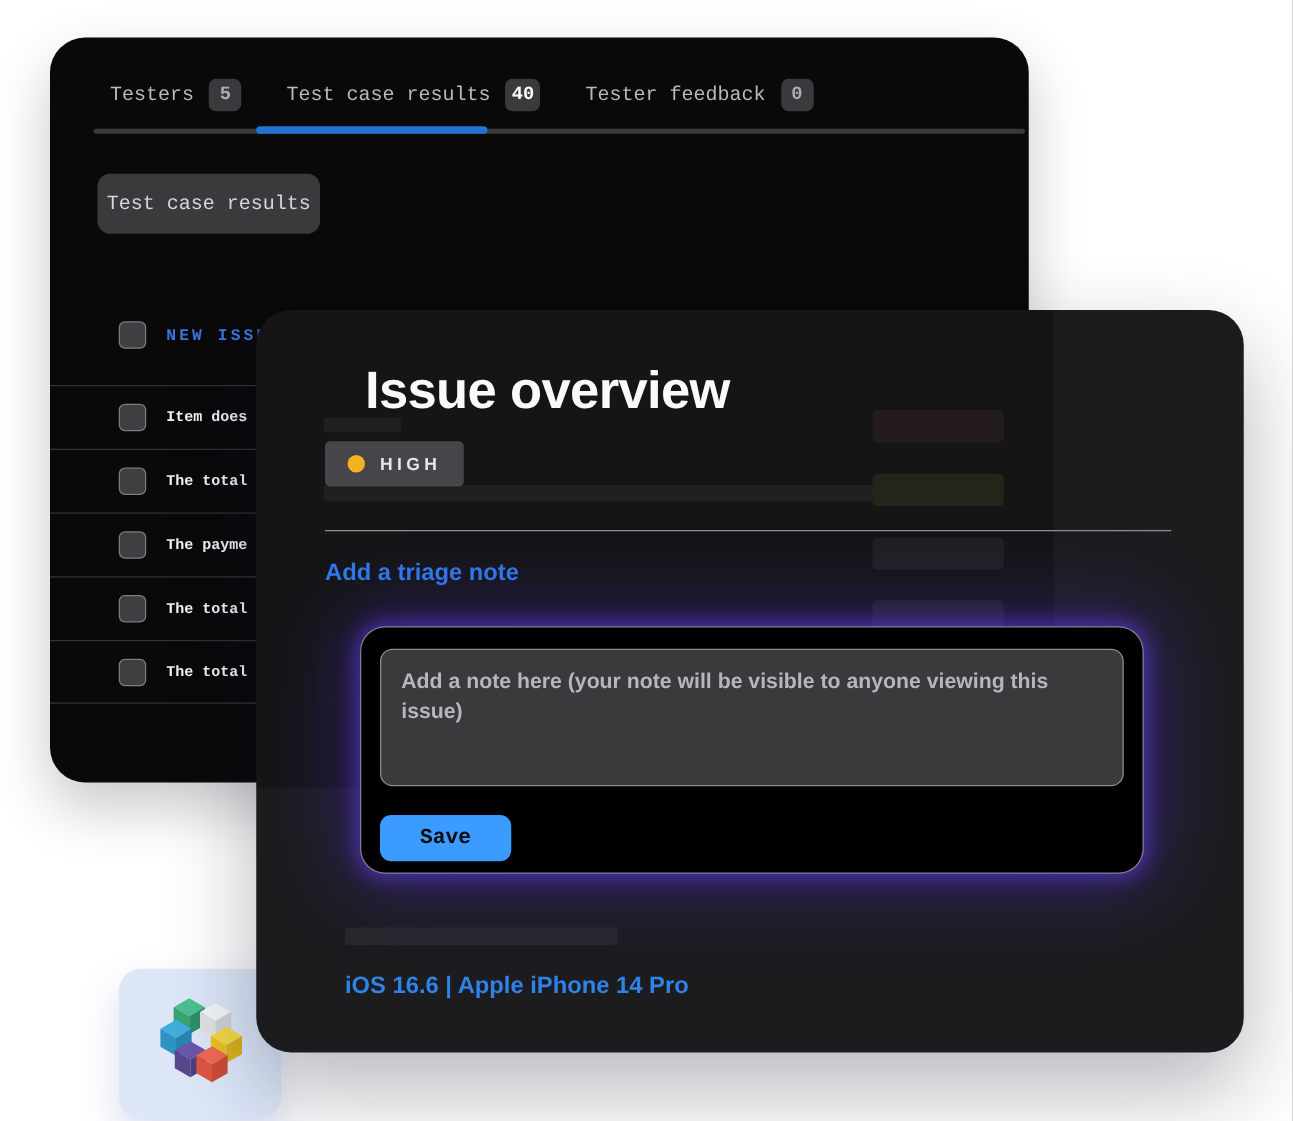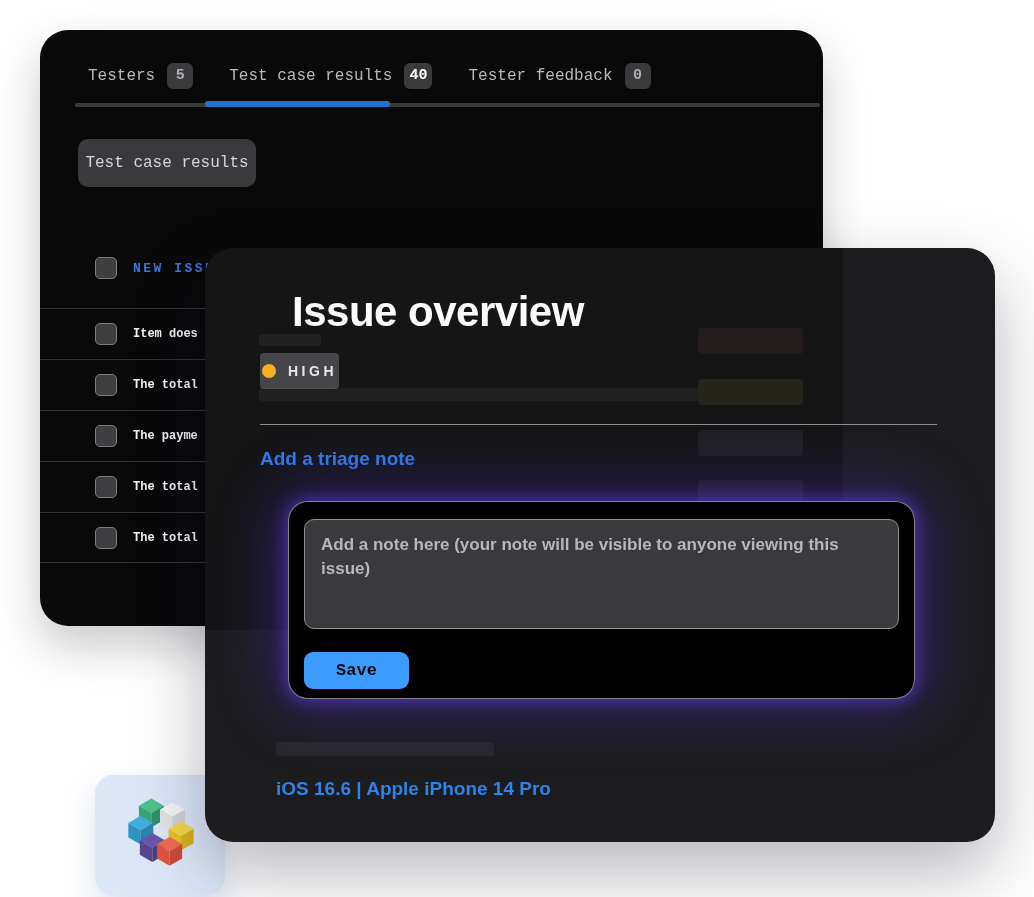--- a/index.html
+++ b/index.html
@@ -65,21 +65,21 @@
   .modal-dim {
     position:absolute; left:0; top:0; width:638px; height:382px;
     background:rgba(0,0,0,0.25); border-top-left-radius:28px; pointer-events:none;
   }
   .modal-title { position:absolute; left:55px; top:40px; font-size:42px; font-weight:700; letter-spacing:-0.5px; color:#fafafa;margin-left:32px; }
 
   .ghost-bar { position:absolute; background:rgba(255,255,255,0.05); border-radius:3px; }
   .ghost-rect { position:absolute; left:493px; width:105px; height:26px; border-radius:4px; }
 
   .severity-badge {
-    position:absolute; left:55px; top:105px; height:36px; padding:0 2px;
+    position:absolute; left:55px; top:105px; height:36px; padding:0 18px;
     background:#46464a; border-radius:4px; display:flex; align-items:center; gap:12px;
   }
   .severity-dot { width:14px; height:14px; border-radius:50%; }
   .severity-label { font-size:14px; font-weight:600; letter-spacing:3.5px; color:#e8e8ea; }
 
   .modal-divider { position:absolute; left:55px; top:176px; width:677px; height:1px; background:#8e8e93; }
 
   .triage-link { position:absolute; left:55px; top:200px; font-size:19px; font-weight:700; color:#2e7bea; cursor:pointer;text-align:center; }
 
   .note-panel {

